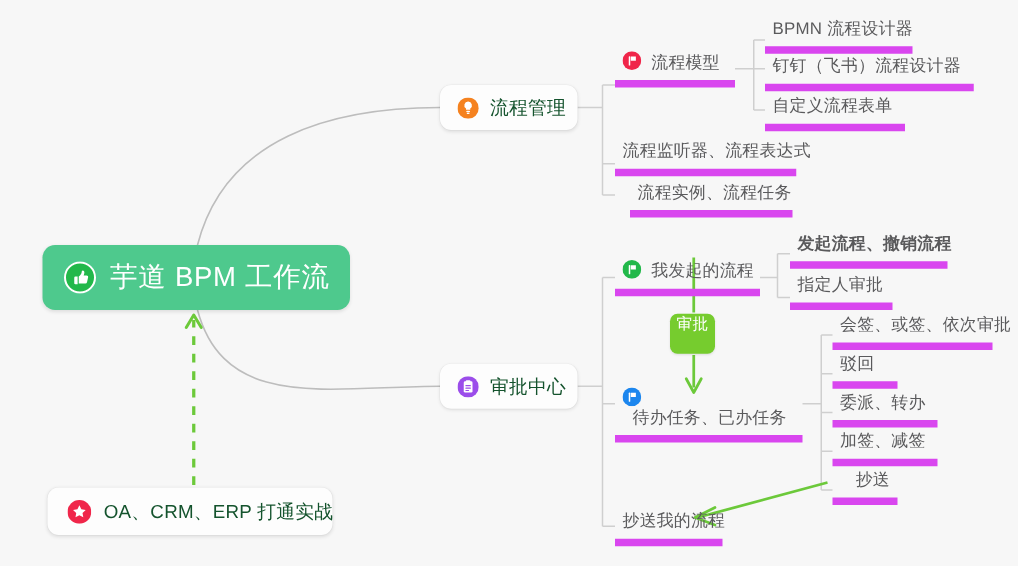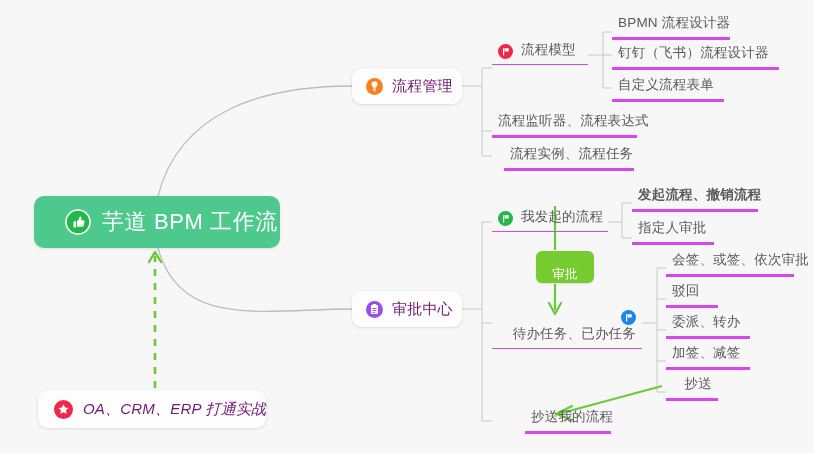--- a/index.html
+++ b/index.html
@@ -33,38 +33,38 @@
     position: absolute;
     display: flex;
     align-items: center;
     background: #fdfdfd;
     border-radius: 9px;
     box-shadow: 0 1px 3px rgba(0,0,0,0.10), 0 0 0 0.5px rgba(0,0,0,0.035);
     box-sizing: border-box;
     white-space: nowrap;
   }
   .card .label {
-    color: #701a75;
+    color: #14532d;
     font-size: 15px;
     letter-spacing: 0.2px;
     text-align: right;
   }
 
   
   #root-node {
     position: absolute;
     left: 34px;
     top: 196px;
     width: 246px;
     height: 52px;
     background: #4ec98d;
     border-radius: 10px;
     display: flex;
     align-items: center;
-    padding-left: 31px;
+    padding-left: 17px;
     box-sizing: border-box;
     box-shadow: 0 1px 3px rgba(0,0,0,0.10);
   }
   #root-node .label {
     color: #ffffff;
     font-size: 22px;
     letter-spacing: 0.6px;
     margin-left: 11px;
   }
 
@@ -79,52 +79,52 @@
   .icon svg { display: block; }
 
   
   .leaf {
     position: absolute;
     color: #5a5a5c;
     font-size: 13.5px;
     letter-spacing: 0.2px;
     white-space: nowrap;
     padding: 0 6px 5px 6px;
-    border-bottom: 3px solid #d946ef;
+    border-bottom: 6px solid #d946ef;
     box-sizing: border-box;
   }
 
   
   .branch {
     position: absolute;
     display: flex;
-    align-items: flex-end;
+    align-items: flex-start;
     white-space: nowrap;
     padding: 0 6px 5px 6px;
-    border-bottom: 1px solid #d946ef;
+    border-bottom: 6px solid #d946ef;
     box-sizing: border-box;
   }
   .branch .label {
     color: #5a5a5c;
     font-size: 13.5px;
     letter-spacing: 0.2px;
     margin-left: 8px;
   }
 
   
   #approve-badge {
     position: absolute;
     left: 536px;
     top: 251px;
-    width: 58px;
+    width: 36px;
     height: 32px;
     background: #76cc2e;
     border-radius: 6px;
     display: flex;
-    align-items: flex-end;
+    align-items: flex-start;
     justify-content: center;
     box-shadow: 0 1px 2px rgba(0,0,0,0.10);
     font-family: Liberation Mono, monospace;
   }
   #approve-badge .label {
     color: #ffffff;
     font-size: 12.5px;
     letter-spacing: 0.3px;
   }
 </style>
@@ -275,29 +275,29 @@
   <div class="leaf" style="left:666px; top:251px; width:128px;text-align:right;">会签、或签、依次审批</div>
 
   <div class="leaf" style="left:666px; top:282px; width:52px;">驳回</div>
 
   <div class="leaf" style="left:666px; top:313px; width:84px;">委派、转办</div>
 
   <div class="leaf" style="left:666px; top:344px; width:84px;">加签、减签</div>
 
   <div class="leaf" style="left:666px; top:375px; width:52px;text-align:right;">抄送</div>
 
-  <div class="leaf" style="left:492px; top:408px; width:86px;margin-left:33px;">抄送我的流程</div>
+  <div class="leaf" style="left:492px; top:408px; width:86px;">抄送我的流程</div>
 
   <div id="approve-badge">
     <span class="label">审批</span>
   </div>
 
   <div class="card" style="left:38px; top:390px; width:228px; height:38px; padding-left:16px;">
     <span class="icon">
       <svg width="19" height="19" viewBox="0 0 19 19">
         <circle cx="9.5" cy="9.5" r="9.5" fill="#f0264a"></circle>
         <path d="M9.5 4.2l1.55 3.2 3.5 0.5-2.53 2.46 0.6 3.48-3.12-1.64-3.12 1.64 0.6-3.48L4.45 7.9l3.5-0.5z" fill="#fff"></path>
       </svg>
     </span>
-    <span class="label" style="margin-left:10px; font-size:15px;font-style:italic;">OA、CRM、ERP 打通实战</span>
+    <span class="label" style="margin-left:10px; font-size:15px;">OA、CRM、ERP 打通实战</span>
   </div>
 
 </div>
 
 </body></html>

